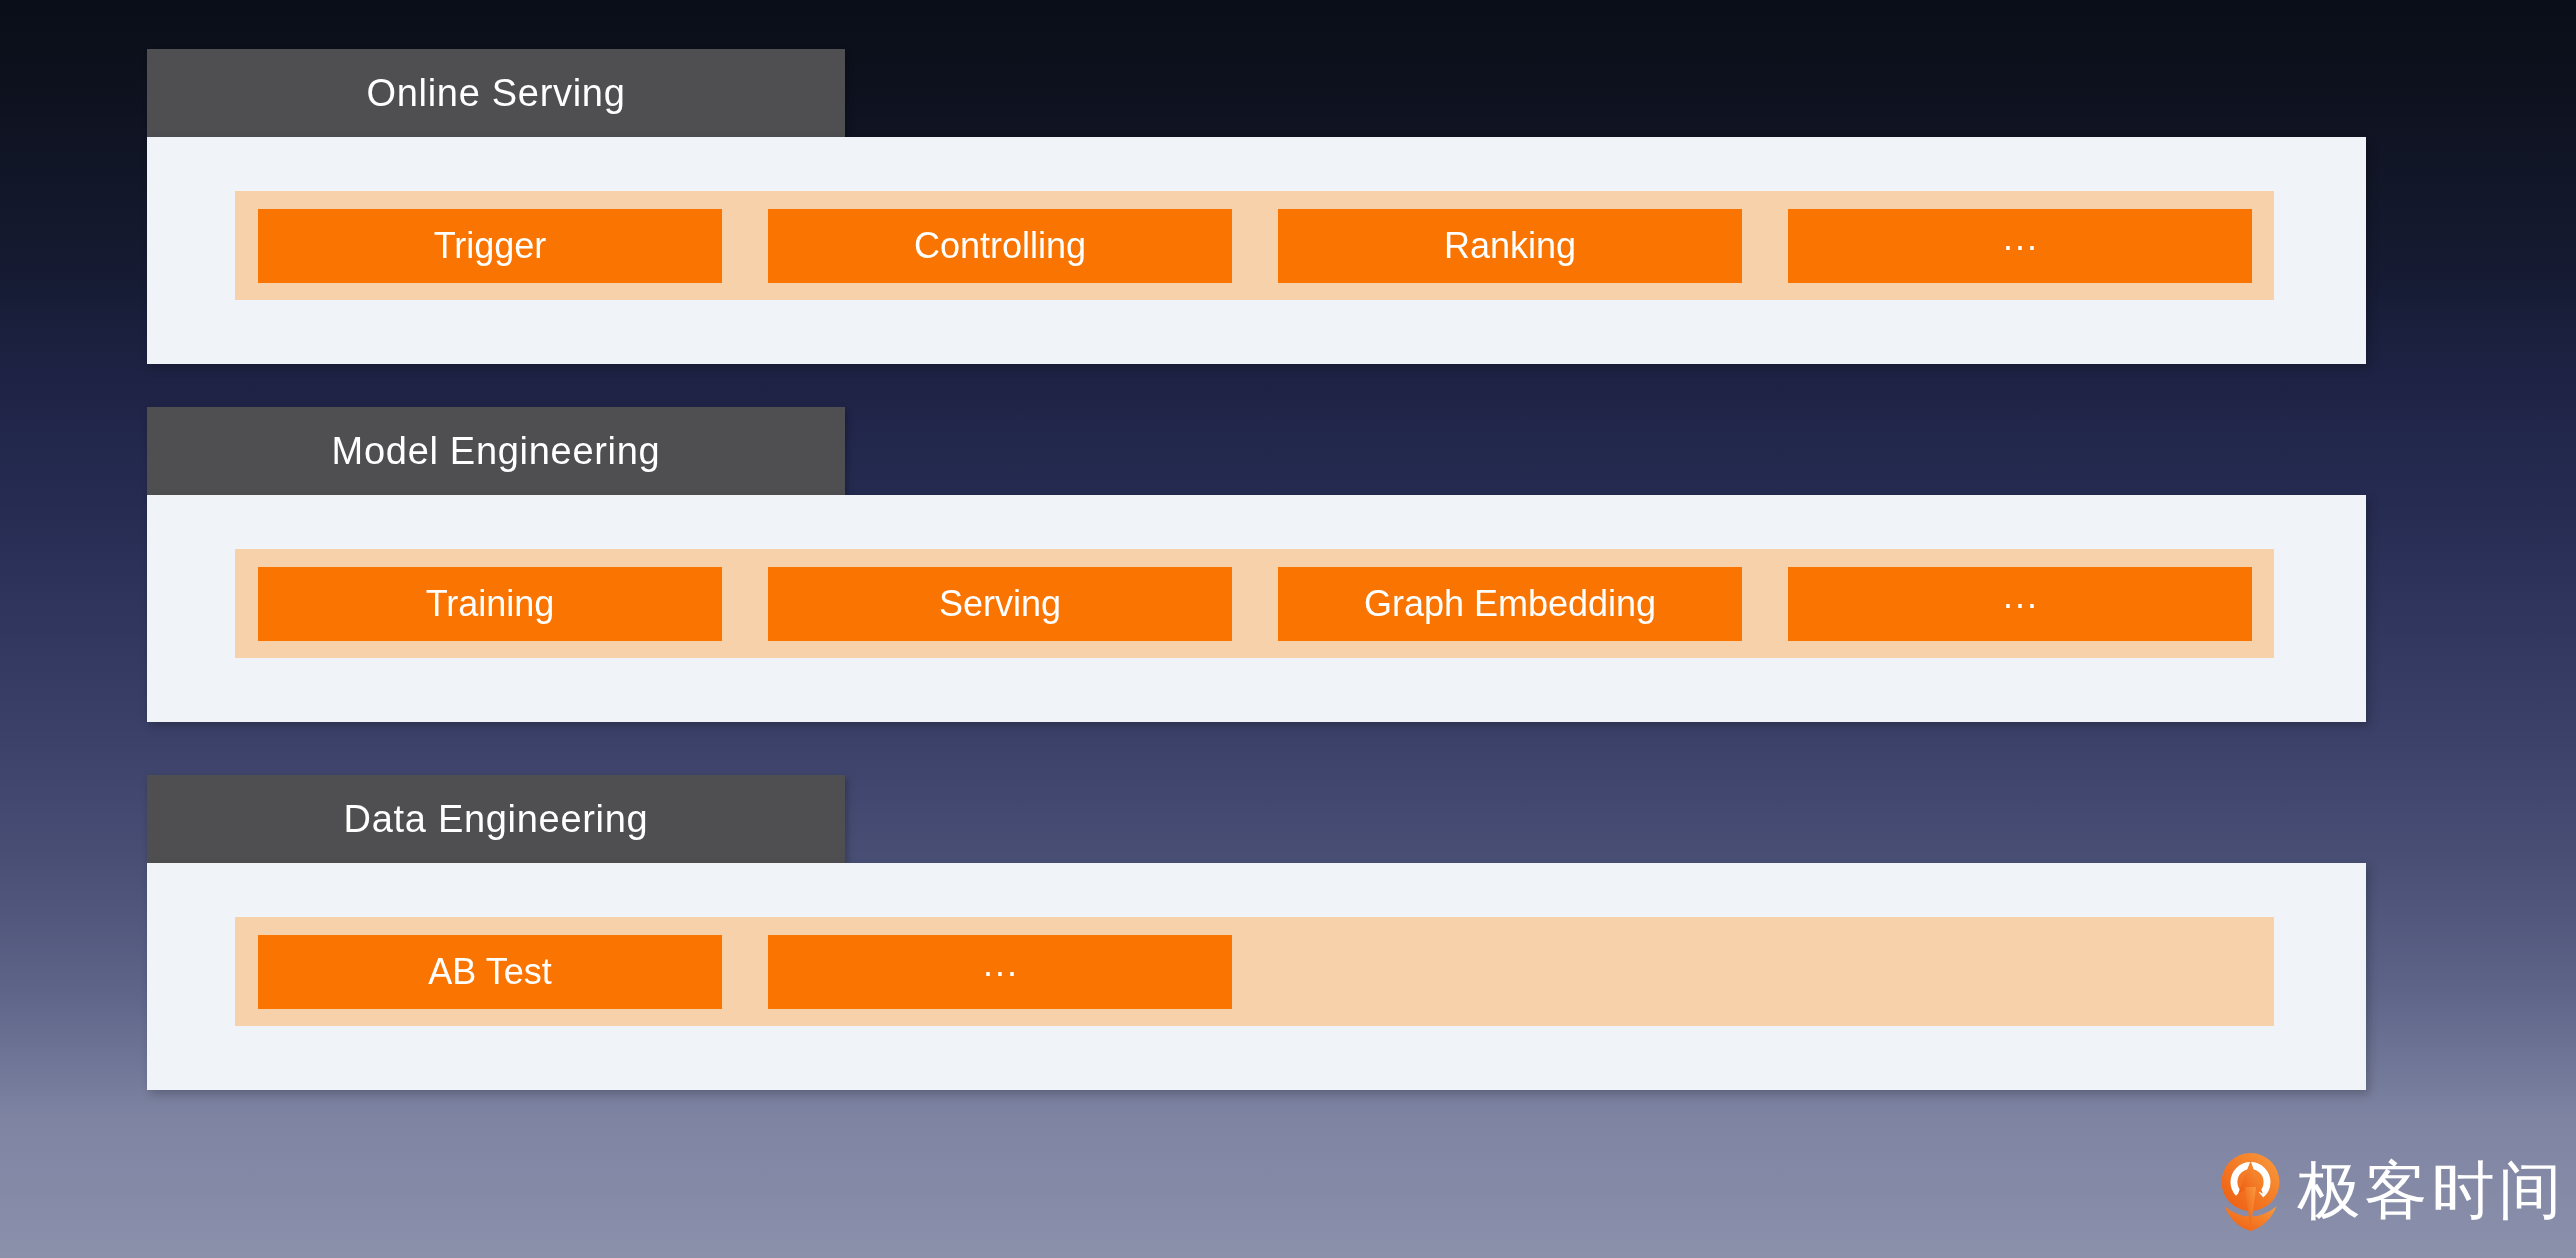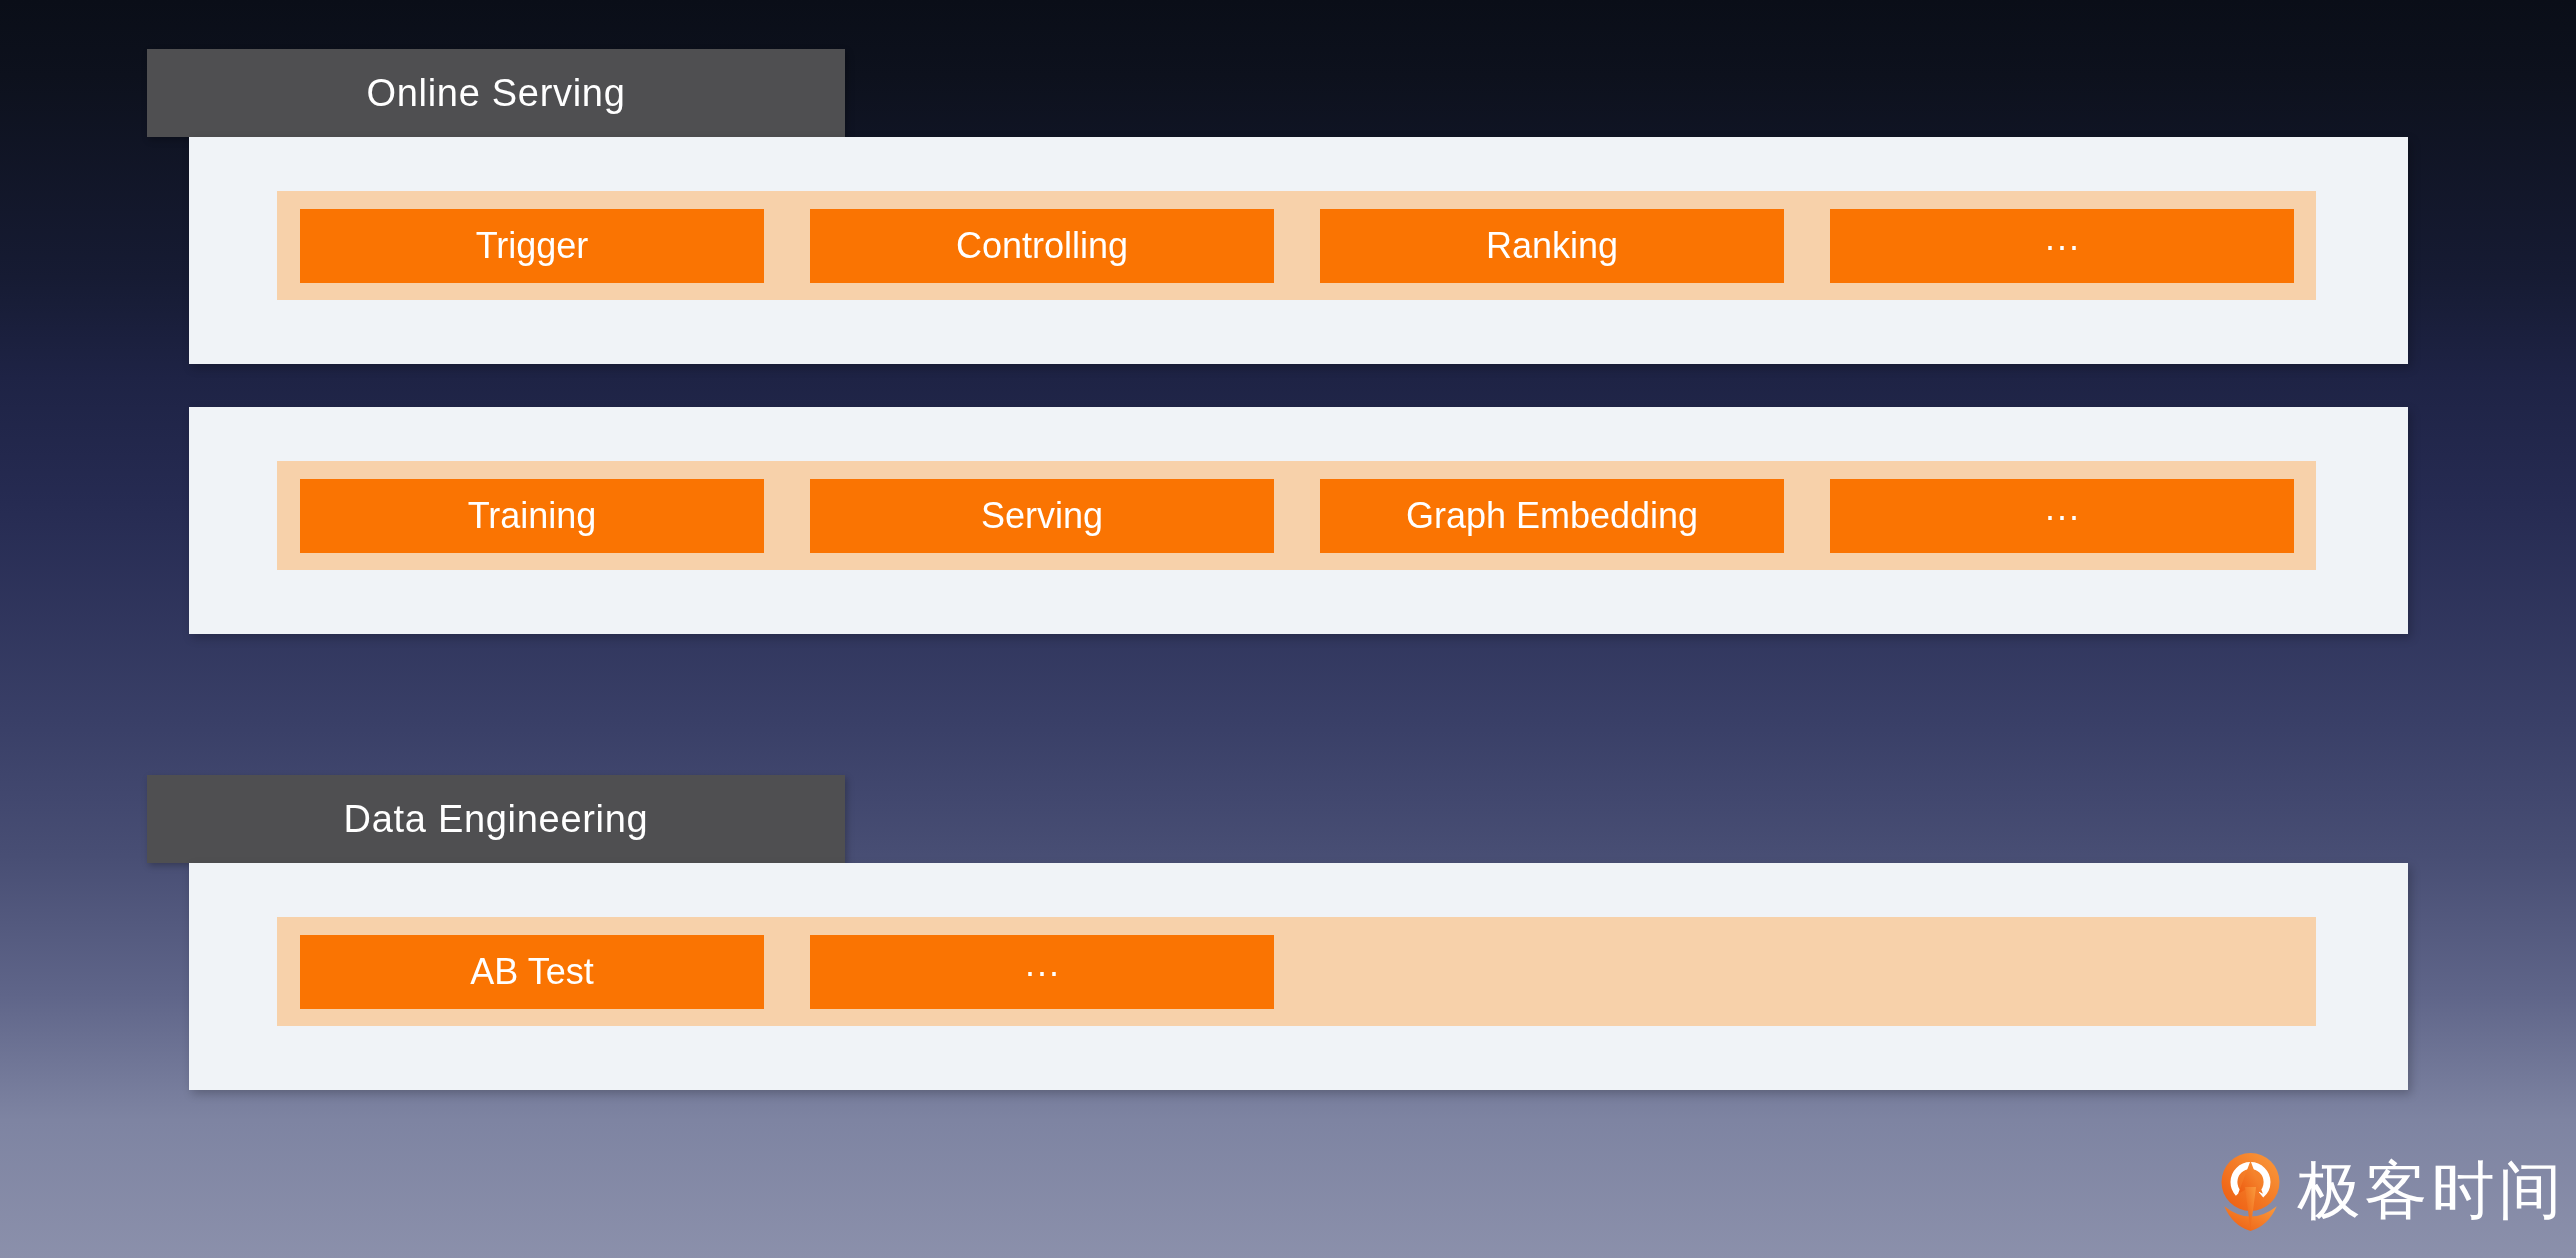--- a/index.html
+++ b/index.html
@@ -40,21 +40,20 @@
     display: flex;
     align-items: center;
     justify-content: center;
     box-shadow: 2px 2.6px 6.6px rgba(0,0,0,0.25);
   }
   .group-panel {
     width: 2219px;
     height: 227px;
     background: #f0f3f7;
     box-shadow: 2.6px 4px 9.2px rgba(0,0,0,0.22);
-    margin-left: 42px;
   }
   .component-band {
     position: relative;
     top: 54px;
     margin-left: 88px;
     width: 2039px;
     height: 109px;
     background: #f7d1aa;
     display: flex;
     align-items: center;
@@ -119,20 +118,23 @@
         <span>Ranking</span>
       </div>
       <div class="component-box">
         <span>···</span>
       </div>
     </div>
   </div>
 </section>
 
 <section class="group" id="group-1">
+  <div class="group-tab">
+    <span>Model Engineering</span>
+  </div>
   <div class="group-panel">
     <div class="component-band">
       <div class="component-box">
         <span>Training</span>
       </div>
       <div class="component-box">
         <span>Serving</span>
       </div>
       <div class="component-box">
         <span>Graph Embedding</span>

